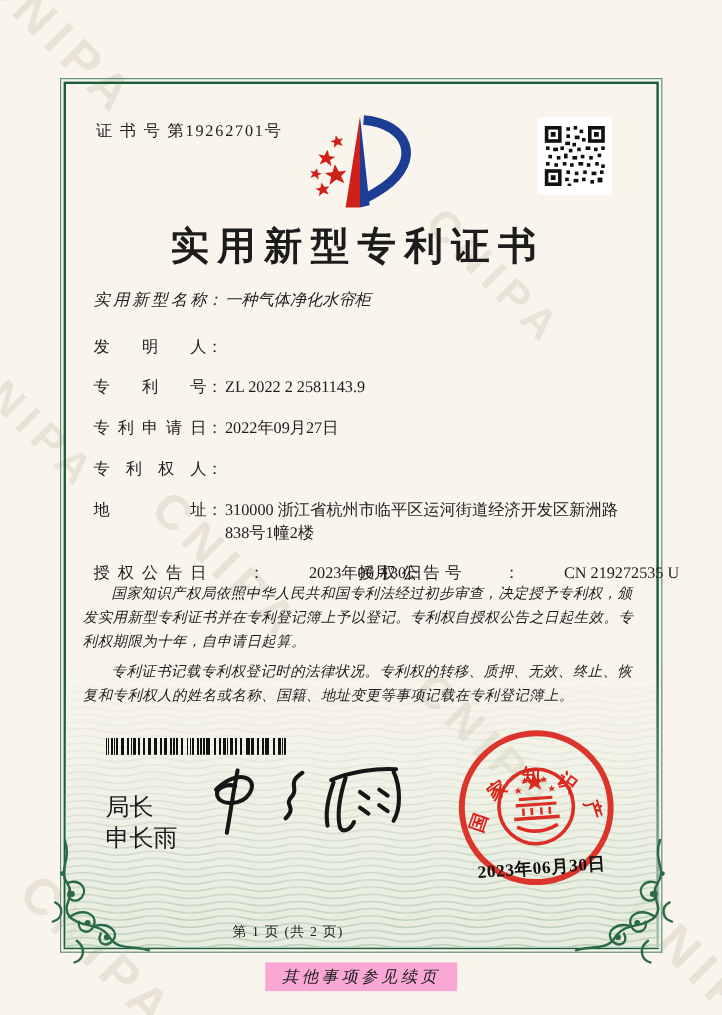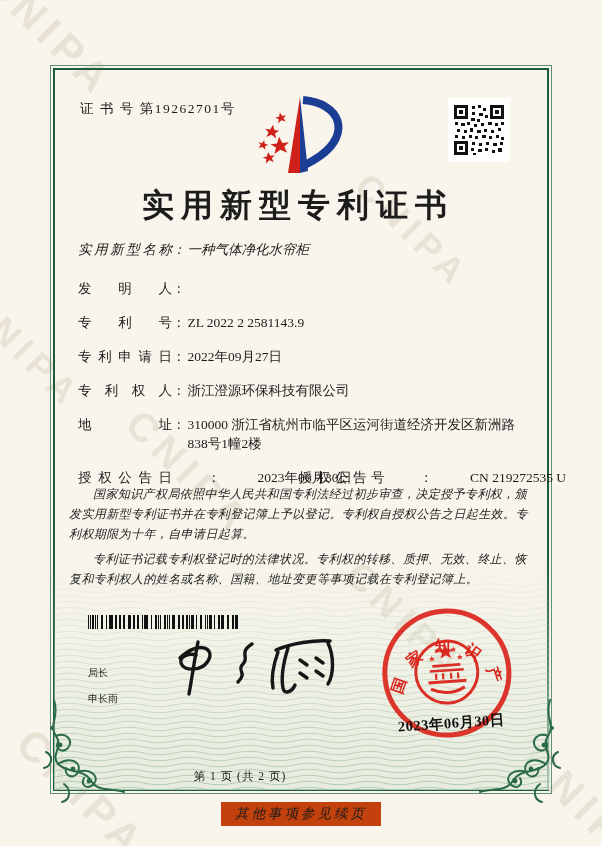--- a/index.html
+++ b/index.html
@@ -70,35 +70,35 @@
   .barcode{
     position:absolute;left:88px;top:615px;width:152px;height:14px;z-index:3;
     background:
       repeating-linear-gradient(90deg,#111 0 1.5px,transparent 1.5px 4.5px),
       repeating-linear-gradient(90deg,#111 0 1px,transparent 1px 7px),
       repeating-linear-gradient(90deg,transparent 0 2px,#111 2px 3px,transparent 3px 11px);
   }
   
   .officer{
     position:absolute;left:88px;top:660px;z-index:3;
-    font-family:"Liberation Sans", sans-serif;font-size:10px;line-height:26px;
+    font-family:"Liberation Sans", sans-serif;font-size:20px;line-height:26px;
   }
   .signature{position:absolute;left:168px;top:626px;z-index:4;}
   
   .seal{position:absolute;left:380px;top:600px;z-index:5;transform:rotate(-4deg);}
   
   .pagenum{
     position:absolute;left:0;top:769px;width:480px;text-align:center;
     font-size:11.5px;letter-spacing:1px;z-index:3;
   }
   .contnote{
     position:absolute;left:0;top:802px;width:602px;text-align:center;z-index:3;
   }
   .contnote span{
-    display:inline-block;background:#c2410c;padding:3px 14px;
+    display:inline-block;background:#f9a8d4;padding:3px 14px;
     font-size:13.5px;font-style:italic;letter-spacing:3px;text-align:center;
   }
   
   .guilloche{position:absolute;left:54px;top:552px;z-index:2;pointer-events:none;}
   .flourish{position:absolute;z-index:6;pointer-events:none;}
   .fl-left{left:40px;top:698px;}
   .fl-right{left:478px;top:698px;transform:scaleX(-1);}
 </style>
 </head>
 <body>
@@ -264,21 +264,20 @@
     <span class="val">ZL 2022 2 2581143.9</span>
   </div>
   <div class="frow">
     <span class="lbl">专利申请日</span>
     <span class="colon">：</span>
     <span class="val">2022年09月27日</span>
   </div>
   <div class="frow">
     <span class="lbl">专利权人</span>
     <span class="colon">：</span>
-    <span class="val">浙江澄源环保科技有限公司</span>
   </div>
   <div class="frow">
     <span class="lbl">地址</span>
     <span class="colon">：</span>
     <span class="val">310000 浙江省杭州市临平区运河街道经济开发区新洲路838号1幢2楼</span>
   </div>
   <div class="pairrow">
     <span class="pair">
       <span class="lbl">授权公告日</span>
       <span class="colon">：</span>

